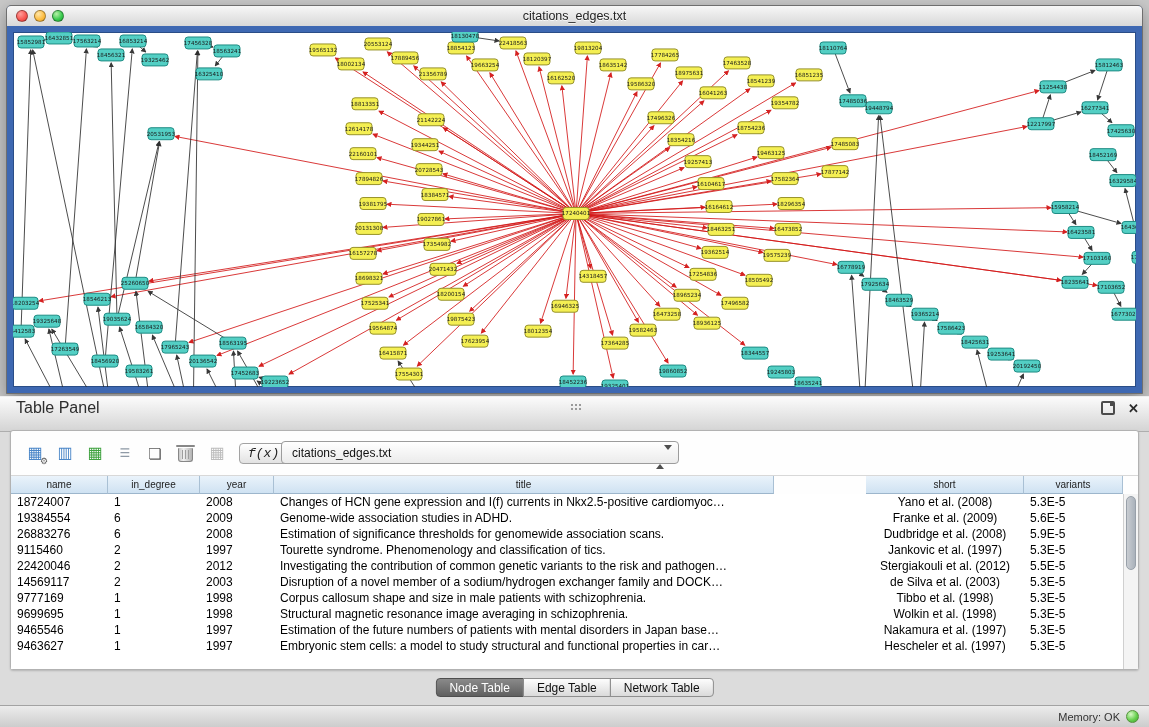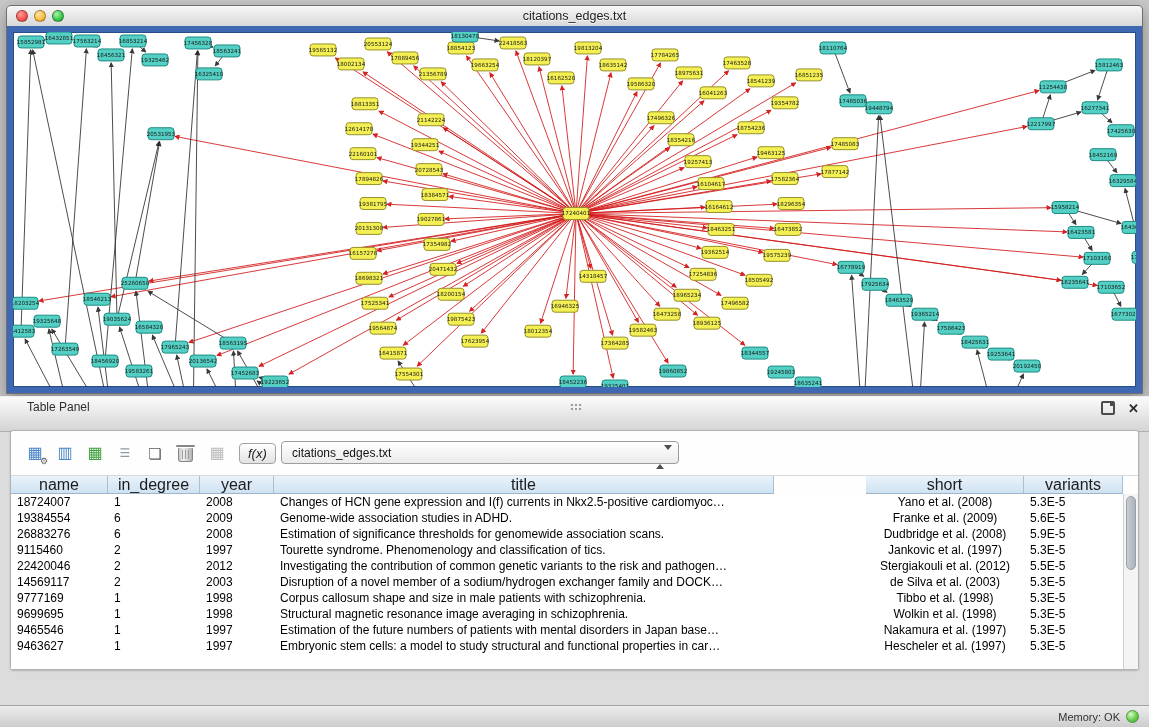--- a/index.html
+++ b/index.html
@@ -19,21 +19,21 @@
   .light.yellow{background:radial-gradient(circle at 35% 30%,#ffe6a8,#fdbc40 60%,#de9c22);}
   .light.green{background:radial-gradient(circle at 35% 30%,#b6f0a8,#35c94b 60%,#26a33a);}
   .net-frame{position:absolute;left:0;top:20px;right:0;bottom:0;
     border:6px solid #3e68b2;box-shadow:inset 0 0 0 1px #2a4d87;background:#fff;box-sizing:border-box;}
   .net-frame svg{display:block;width:100%;height:100%;}
 
   
   .south{position:absolute;left:0;top:396px;width:1149px;height:331px;background:#dcdcdc;}
   .south-header{height:36px;background:linear-gradient(#fbfbfb,#d4d4d4);
     border-top:1px solid #efefef;border-bottom:1px solid #aeaeae;position:relative;
-    font-size:12px;line-height:21px;color:#2e2e2e;padding-left:27px;box-sizing:border-box;}
+    font-size:16px;line-height:21px;color:#2e2e2e;padding-left:16px;box-sizing:border-box;}
   .south-header .hdr-icons{position:absolute;right:10px;top:0;height:22px;display:flex;align-items:center;gap:13px;}
   .float-ico{width:10px;height:10px;border:2px solid #4b4b4b;border-radius:2px;position:relative;display:inline-block;}
   .float-ico::before{content:"";position:absolute;top:-1px;right:-1px;width:4px;height:4px;background:#4b4b4b;}
   .close-ico{font-size:13px;font-weight:bold;color:#2b2b2b;line-height:1;}
   .close-ico::before{content:"\2715";}
   .grip{position:absolute;left:50%;top:5px;width:14px;height:10px;transform:translateX(-50%);}
   .grip::before{content:"";position:absolute;left:3px;top:2px;width:2px;height:2px;background:#9a9a9a;
     box-shadow:4px 0 0 #9a9a9a,8px 0 0 #9a9a9a,0 4px 0 #9a9a9a,4px 4px 0 #9a9a9a,8px 4px 0 #9a9a9a;}
 
   
@@ -48,34 +48,34 @@
   [data-name="select-rows-icon"]::before{content:"\25A6";color:#3fa23f;}
   [data-name="row-height-icon"]::before{content:"\2630";color:#8f9aa6;font-size:12px;}
   [data-name="new-table-icon"]::before{content:"\274F";color:#5a5a5a;font-size:15px;}
   [data-name="import-table-icon"]::before{content:"\25A6";color:#bdbdbd;}
   [data-name="delete-table-icon"]{width:13px;height:13px;margin:4px 12px 0 5px;border:1px solid #878787;border-top:none;
     border-radius:1px 1px 3px 3px;background:linear-gradient(90deg,#c9c9c9,#efefef 35%,#b3b3b3);}
   [data-name="delete-table-icon"]::before{content:"";position:absolute;left:-3px;right:-3px;top:-3px;height:2px;
     background:#878787;border-radius:1px;}
   [data-name="delete-table-icon"]::after{content:"";position:absolute;left:3px;top:2px;bottom:2px;width:1px;
     background:#9d9d9d;box-shadow:3px 0 0 #9d9d9d,6px 0 0 #9d9d9d;}
-  .fx-btn{margin-left:4px;font-family:Liberation Sans, sans-serif;font-style:italic;font-size:13px;color:#222;
+  .fx-btn{margin-left:4px;font-family:Liberation Mono, monospace;font-style:italic;font-size:13px;color:#222;
     border:1px solid #a3a3a3;border-radius:4px;background:linear-gradient(#ffffff,#e2e2e2);padding:2px 8px;cursor:default;}
   .combo{position:absolute;left:270px;top:10px;width:398px;height:23px;border:1px solid #9c9c9c;border-radius:4px;
     background:linear-gradient(#ffffff,#ebebeb);font-size:12px;color:#111;line-height:22px;padding-left:10px;box-sizing:border-box;}
   .combo-arrows{position:absolute;right:6px;top:4px;}
   .combo-arrows .up{width:0;height:0;border-left:4px solid transparent;border-right:4px solid transparent;
     border-bottom:5px solid #4f4f4f;margin-bottom:2px;}
   .combo-arrows .dn{width:0;height:0;border-left:4px solid transparent;border-right:4px solid transparent;
     border-top:5px solid #4f4f4f;}
 
   
   .thead{position:absolute;left:0;top:45px;right:0;height:18px;display:flex;}
   .th{box-sizing:border-box;border-right:1px solid #a9c0d4;border-bottom:1px solid #9db6cc;
-    background:linear-gradient(#eaf3fb,#cfe2f2);font-size:16px;line-height:17px;text-align:center;
+    background:linear-gradient(#eaf3fb,#cfe2f2);font-size:10px;line-height:17px;text-align:center;
     color:#1c1c1c;white-space:nowrap;overflow:hidden;}
   .tbody{position:absolute;left:0;top:63px;right:15px;bottom:0;overflow:hidden;background:#fff;}
   .tr{display:flex;height:16px;}
   .td{box-sizing:border-box;font-size:12px;line-height:16px;padding-left:6px;white-space:nowrap;overflow:hidden;color:#000;}
   .c0{width:97px;}.c1{width:92px;}.c2{width:74px;}.c3{width:500px;}.c4{width:92px;margin-top:23px;}.c5{width:158px;}.c6{width:99px;}
   .td.c5{text-align:center;padding-left:0;}
   .vscroll{position:absolute;right:0;top:63px;bottom:0;width:15px;background:#f4f4f4;border-left:1px solid #d0d0d0;box-sizing:border-box;}
   .vthumb{position:absolute;left:2px;right:2px;top:2px;height:72px;border-radius:6px;
     background:linear-gradient(90deg,#c9cdd2,#aab2bb);border:1px solid #98a0a9;}
 
@@ -904,18 +904,23 @@
           <div class="td c4" data-name="table-cell">0</div>
           <div class="td c5" data-name="table-cell">Hescheler et al. (1997)</div>
           <div class="td c6" data-name="table-cell">5.3E-5</div>
         </div>
       </div>
     <div class="vscroll" data-name="table-scrollbar">
       <div class="vthumb" data-name="table-scrollbar-thumb"></div>
     </div>
   </div>
 
+  <div class="tabs" data-name="table-type-tabs">
+      <button class="seg sel" data-name="tab-node-table">Node Table</button>
+      <button class="seg" data-name="tab-edge-table">Edge Table</button>
+      <button class="seg" data-name="tab-network-table">Network Table</button>
+    </div>
 
   <div class="statusbar" data-name="status-bar">
     <span class="mem-label" data-name="memory-status-label">Memory: OK</span>
     <span class="mem-dot" data-name="memory-status-indicator"></span>
   </div>
 </div>
 
 </body></html>

